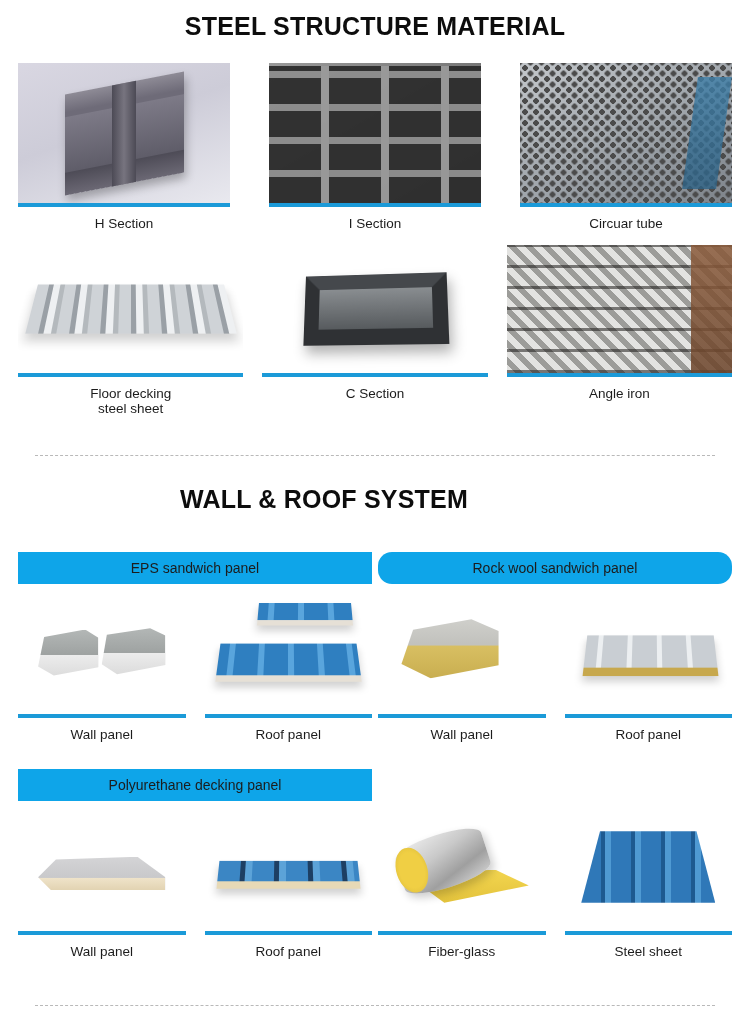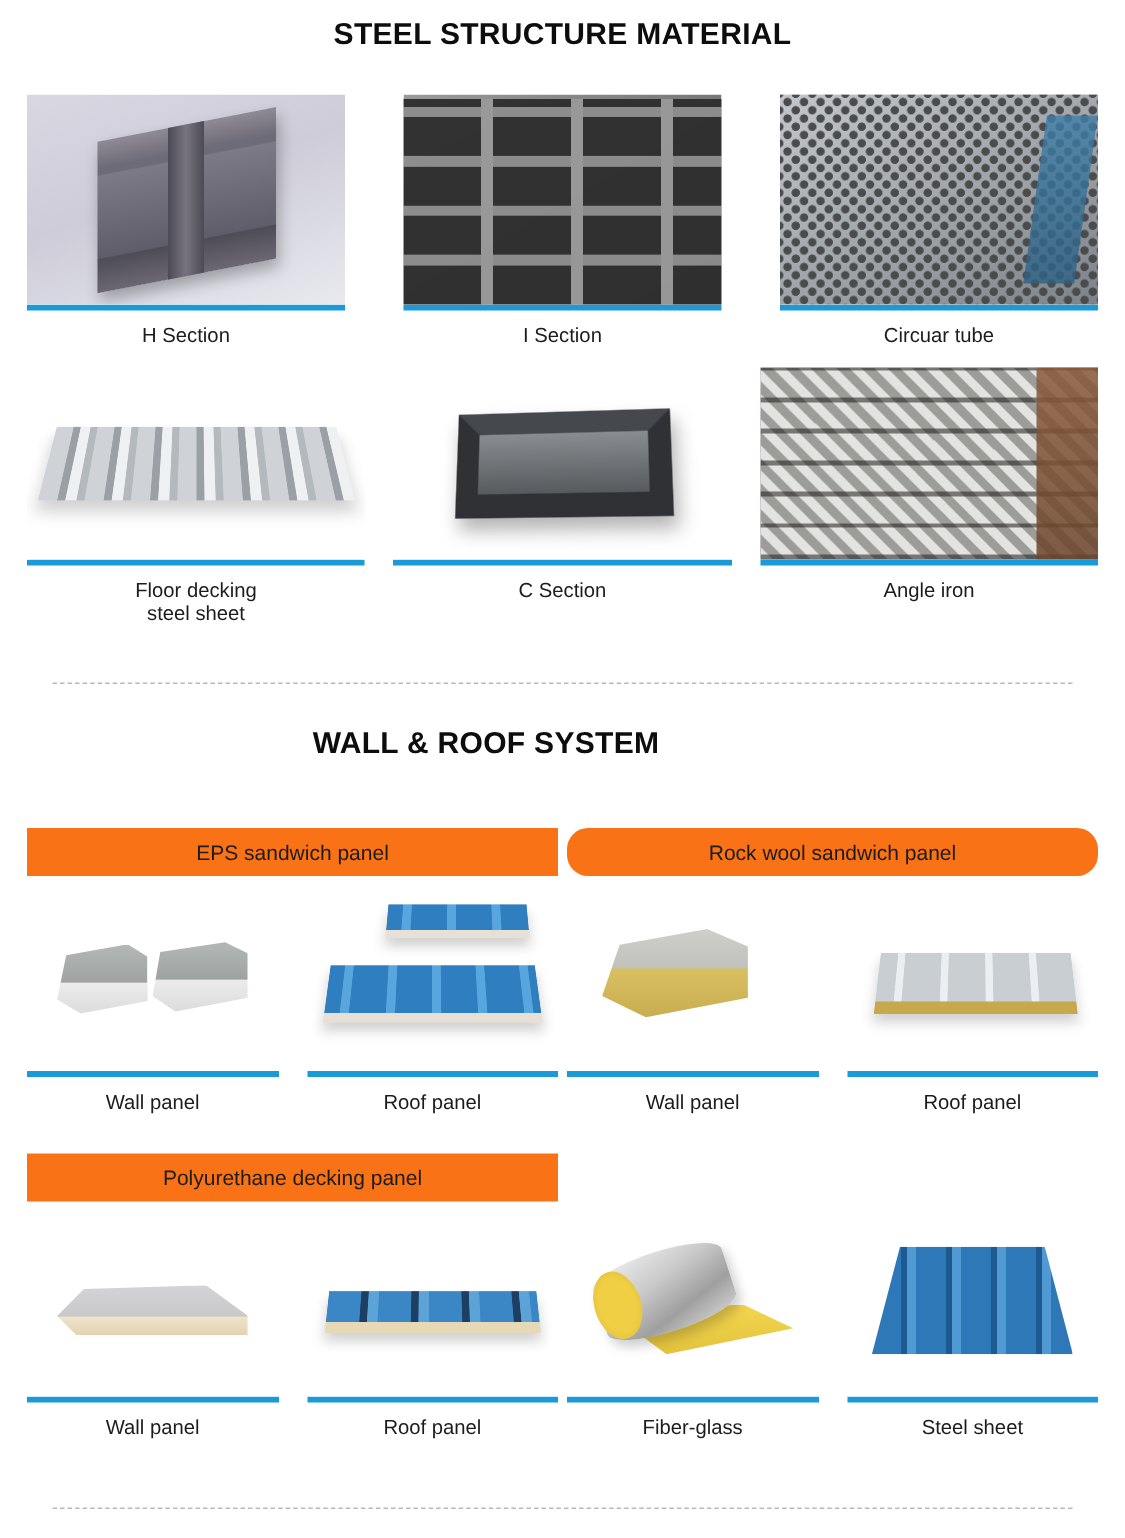--- a/index.html
+++ b/index.html
@@ -11,21 +11,21 @@
     font-family: "Liberation Sans", sans-serif;
     color: #1a1a1a;
     overflow: hidden;
   }
   .page { position: relative; width: 750px; height: 1025px; }
 
   
   .section-title {
     text-align: center;
     font-weight: bold;
-    font-size: 20px;
+    font-size: 25px;
     letter-spacing: 0.2px;
     color: #0d0d0d;
     font-family: "Liberation Sans", sans-serif;
   }
   #title-steel { position: absolute; left: 0; top: 12px; width: 750px; }
   #title-wall  { position: absolute; left: 0; top: 485px; width: 648px; }
 
   
   .row {
     position: absolute;
@@ -57,21 +57,21 @@
     color: #1c1c1c;
     padding-top: 9px;
     white-space: pre-line;
     font-family: "Liberation Sans", sans-serif;
   }
 
   
   .hdr-row { position: absolute; left: 18px; width: 714px; display: flex; }
   .hdr {
     flex: 1 1 0;
-    background: #f97316;
+    background: #0ea5e9;
     text-align: center;
     font-size: 14px;
     color: #1c1c1c;
     padding: 8px 0 8px 0;
     font-family: "Liberation Sans", sans-serif;
   }
   .hdr + .hdr { margin-left: 6px; border-radius: 14px; }
   .hdr.half { flex: 0 0 354px; }
   .hdr.spacer { background: transparent; }
 

